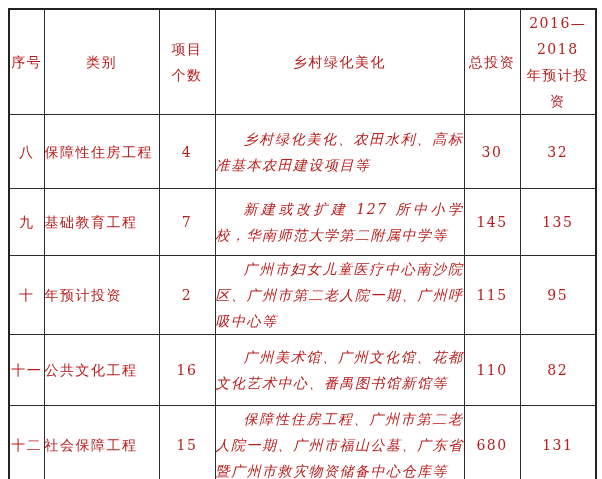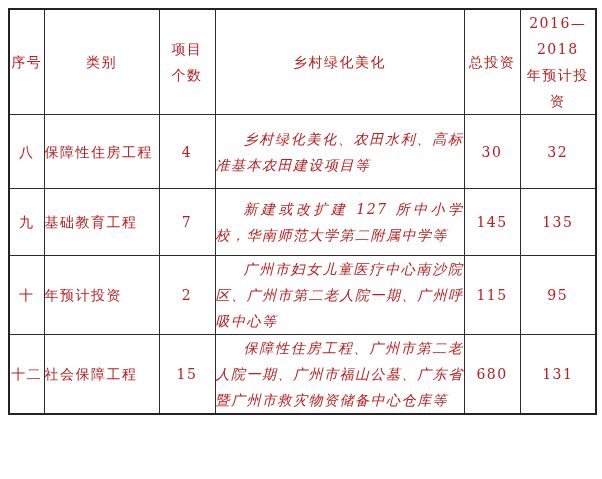--- a/index.html
+++ b/index.html
@@ -124,20 +124,28 @@
 
       <tr class="r-2">
         <td class="center">十</td>
         <td class="cat">年预计投资</td>
         <td class="num">2</td>
         <td class="proj">广州市妇女儿童医疗中心南沙院区、广州市第二老人院一期、广州呼吸中心等</td>
         <td class="num">115</td>
         <td class="num">95</td>
       </tr>
 
+      <tr class="r-3">
+        <td class="center">十一</td>
+        <td class="cat">公共文化工程</td>
+        <td class="num">16</td>
+        <td class="proj">广州美术馆、广州文化馆、花都文化艺术中心、番禺图书馆新馆等</td>
+        <td class="num">110</td>
+        <td class="num">82</td>
+      </tr>
 
       <tr class="r-4">
         <td class="center">十二</td>
         <td class="cat">社会保障工程</td>
         <td class="num">15</td>
         <td class="proj">保障性住房工程、广州市第二老人院一期、广州市福山公墓、广东省暨广州市救灾物资储备中心仓库等</td>
         <td class="num">680</td>
         <td class="num">131</td>
       </tr>
 

